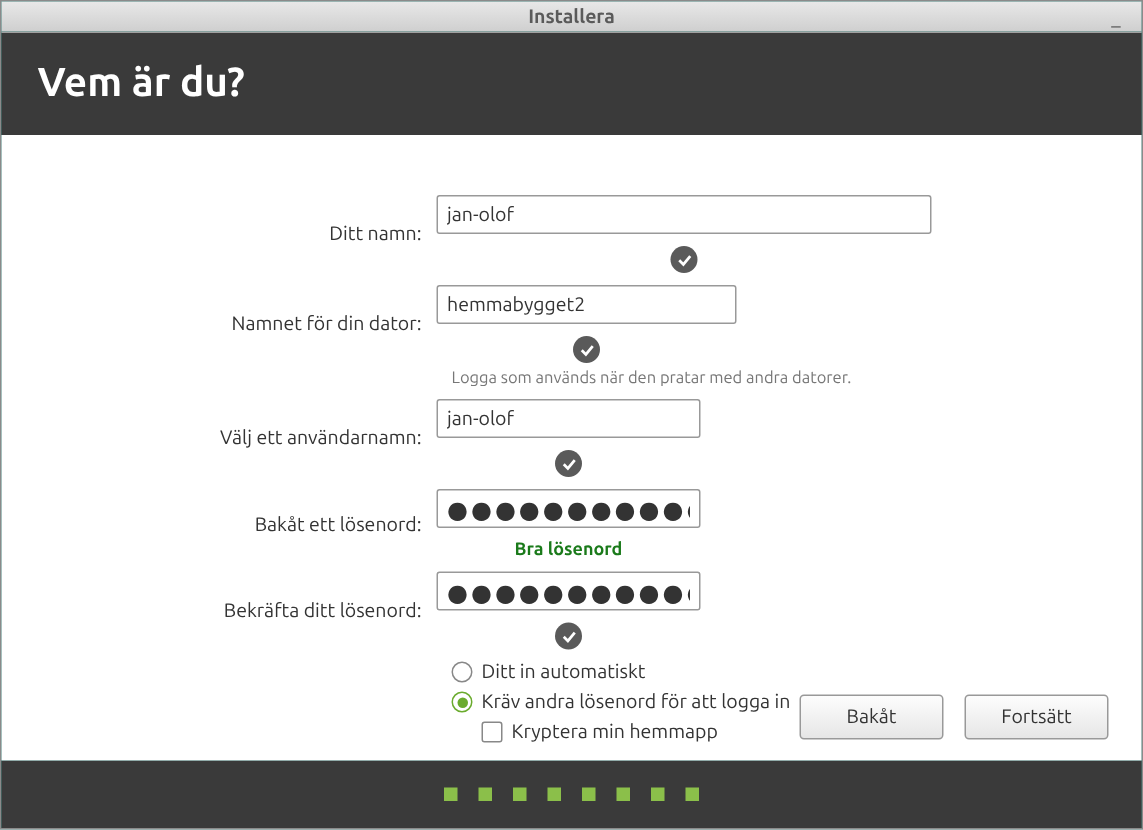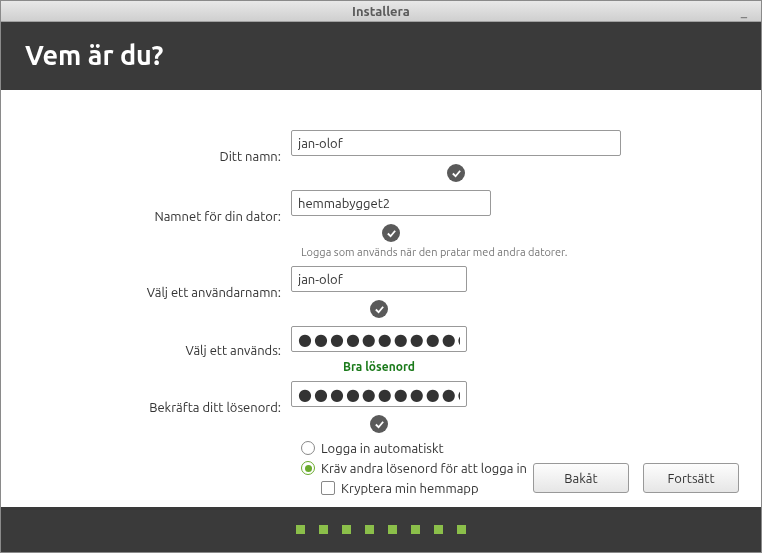--- a/index.html
+++ b/index.html
@@ -81,21 +81,21 @@
         <input class="text-input w-short" value="jan-olof" style="">
         <span class="check-icon">
           <svg viewBox="0 0 12 12">
               <path d="M2 6 L5 9 L10 3" stroke="#fff" stroke-width="2" fill="none"></path>
             </svg>
         </span>
       </div>
     </div>
 
     <div class="form-row">
-      <div class="form-label">Välj ett används:</div>
+      <div class="form-label">Bakåt ett lösenord:</div>
       <div class="form-field">
         <input class="text-input w-short pwd-dots" value="●●●●●●●●●●●●●●" style="">
         <span class="strength">Bra lösenord</span>
       </div>
     </div>
 
     <div class="form-row">
       <div class="form-label">Bekräfta ditt lösenord:</div>
       <div class="form-field">
         <input class="text-input w-short pwd-dots" value="●●●●●●●●●●●●●●" style="">
@@ -103,21 +103,21 @@
           <svg viewBox="0 0 12 12">
               <path d="M2 6 L5 9 L10 3" stroke="#fff" stroke-width="2" fill="none"></path>
             </svg>
         </span>
       </div>
     </div>
 
     <div class="radio-group">
       <div class="radio-row">
         <span class="radio"></span>
-        <span>Logga in automatiskt</span>
+        <span>Ditt in automatiskt</span>
       </div>
       <div class="radio-row">
         <span class="radio checked"></span>
         <span>Kräv andra lösenord för att logga in</span>
       </div>
       <div class="checkbox-row">
         <span class="checkbox"></span>
         <span>Kryptera min hemmapp</span>
       </div>
     </div>

